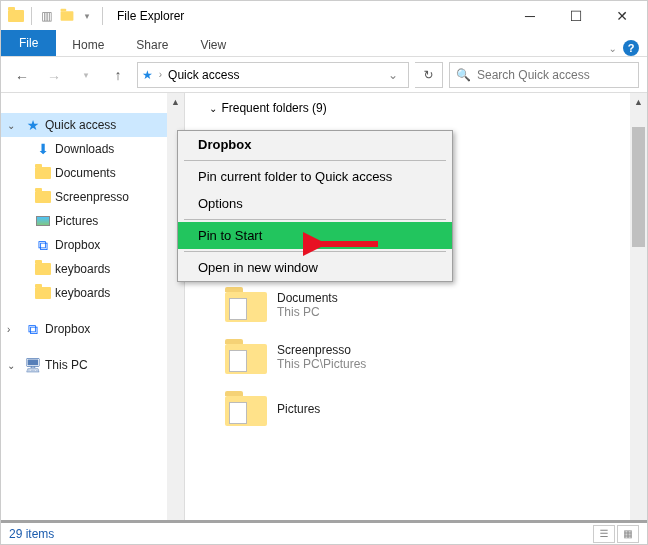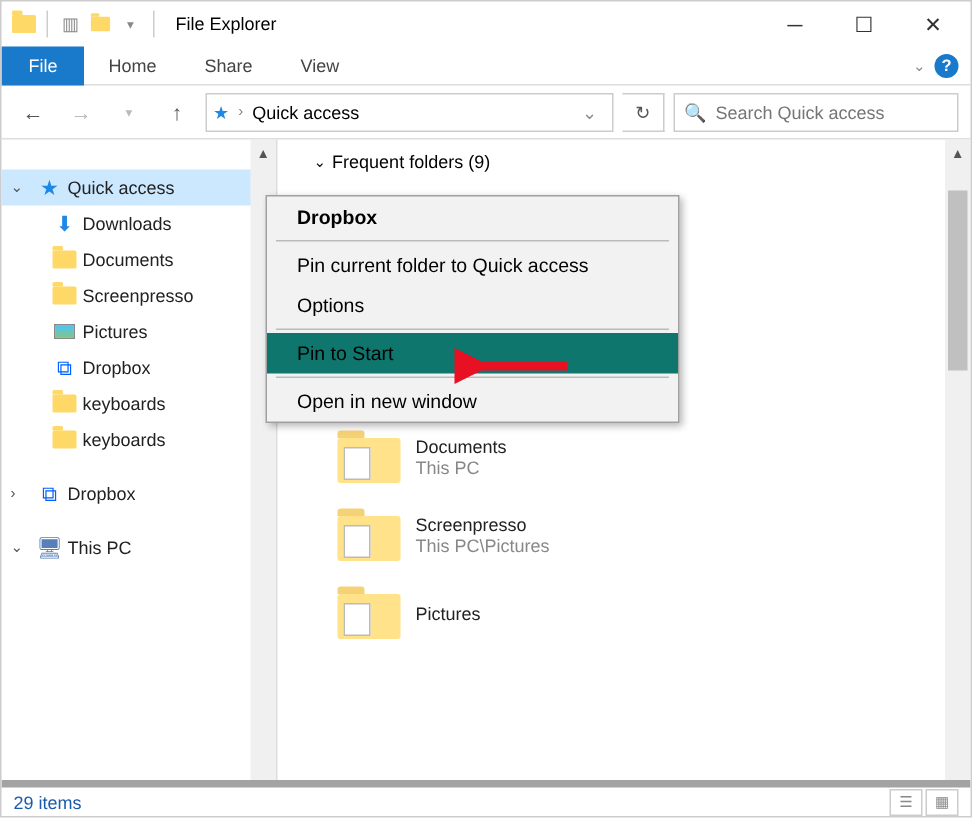--- a/index.html
+++ b/index.html
@@ -4,21 +4,21 @@
 <style>
 *{box-sizing:border-box;margin:0;padding:0;font-family:"Segoe UI",Arial,sans-serif;font-size:12px;color:#000}
 body{width:648px;height:545px;background:#fff;border:1px solid #ccc;position:relative;overflow:hidden}
 .titlebar{height:30px;display:flex;align-items:center;padding:0 2px}
 .titlebar .qat{display:flex;align-items:center;gap:2px;padding-left:4px}
 .titlebar .qat .ico{width:18px;height:18px;display:flex;align-items:center;justify-content:center}
 .titlebar .sep{width:1px;height:18px;background:#ccc;margin:0 4px}
 .titlebar .title{margin-left:10px;font-size:12px}
 .titlebar .winbtns{margin-left:auto;display:flex}
 .titlebar .winbtns div{width:46px;height:30px;display:flex;align-items:center;justify-content:center;font-size:14px;color:#333}
-.ribbon{height:26px;display:flex;align-items:center;border-bottom:1px solid #ddd}
+.ribbon{height:26px;display:flex;align-items:flex-end;border-bottom:1px solid #ddd}
 .ribbon .file{background:#1979ca;color:#fff;padding:4px 18px;height:26px;display:flex;align-items:center}
 .ribbon .tab{padding:4px 16px;color:#444}
 .ribbon .right{margin-left:auto;display:flex;align-items:center;gap:6px;padding-right:8px}
 .ribbon .help{width:16px;height:16px;border-radius:50%;background:#1979ca;color:#fff;display:flex;align-items:center;justify-content:center;font-size:11px;font-weight:bold}
 .addr{height:36px;display:flex;align-items:center;gap:6px;padding:4px 8px;border-bottom:1px solid #ddd}
 .addr .navbtn{width:26px;height:26px;display:flex;align-items:center;justify-content:center;color:#555;font-size:14px}
 .addr .navbtn.dis{color:#bbb}
 .addr .path{flex:1;height:26px;border:1px solid #ccc;display:flex;align-items:center;padding:0 4px;gap:6px}
 .addr .path .star{color:#1e88e5}
 .addr .path .chev{color:#888;margin-left:auto;padding:0 6px}
@@ -53,24 +53,24 @@
 .folder-item{display:flex;align-items:center;gap:10px;height:52px}
 .folder-item .big{width:42px;height:34px;position:relative}
 .folder-item .big .f{width:42px;height:30px;background:#ffe28a;border-radius:2px;position:absolute;bottom:0}
 .folder-item .big .f:before{content:"";position:absolute;top:-5px;left:0;width:18px;height:5px;background:#f5d276;border-radius:2px 2px 0 0}
 .folder-item .big .sheet{position:absolute;width:18px;height:22px;background:#fff;border:1px solid #bbb;bottom:2px;left:4px}
 .folder-item .txts .name{color:#222;font-size:12px}
 .folder-item .txts .loc{color:#888;font-size:12px}
 .ctxmenu{position:absolute;left:176px;top:129px;width:276px;background:#f2f2f2;border:1px solid #a0a0a0;box-shadow:2px 2px 5px rgba(0,0,0,0.3);z-index:20}
 .ctxmenu .mi{padding:6px 10px 6px 20px;font-size:13px}
 .ctxmenu .mi.bold{font-weight:bold}
-.ctxmenu .mi.hov{background:#0f766e}
+.ctxmenu .mi.hov{background:#22c55e}
 .ctxmenu hr{border:none;border-top:1px solid #bbb;margin:2px 6px}
 .arrow{position:absolute;left:302px;top:228px;z-index:30}
-.statusbar{height:24px;border-top:5px solid #a3a3a3;display:flex;align-items:center;padding:0 8px}
+.statusbar{height:24px;border-top:3px solid #a3a3a3;display:flex;align-items:center;padding:0 8px}
 .statusbar .cnt{color:#1a5bad}
 .statusbar .views{margin-left:auto;display:flex;gap:2px}
 .statusbar .views div{width:22px;height:18px;border:1px solid #ccc;display:flex;align-items:center;justify-content:center;font-size:10px;color:#888}
 </style>
 </head>
 <body>
 
 <div class="titlebar">
   <div class="qat">
     <span class="ico">

